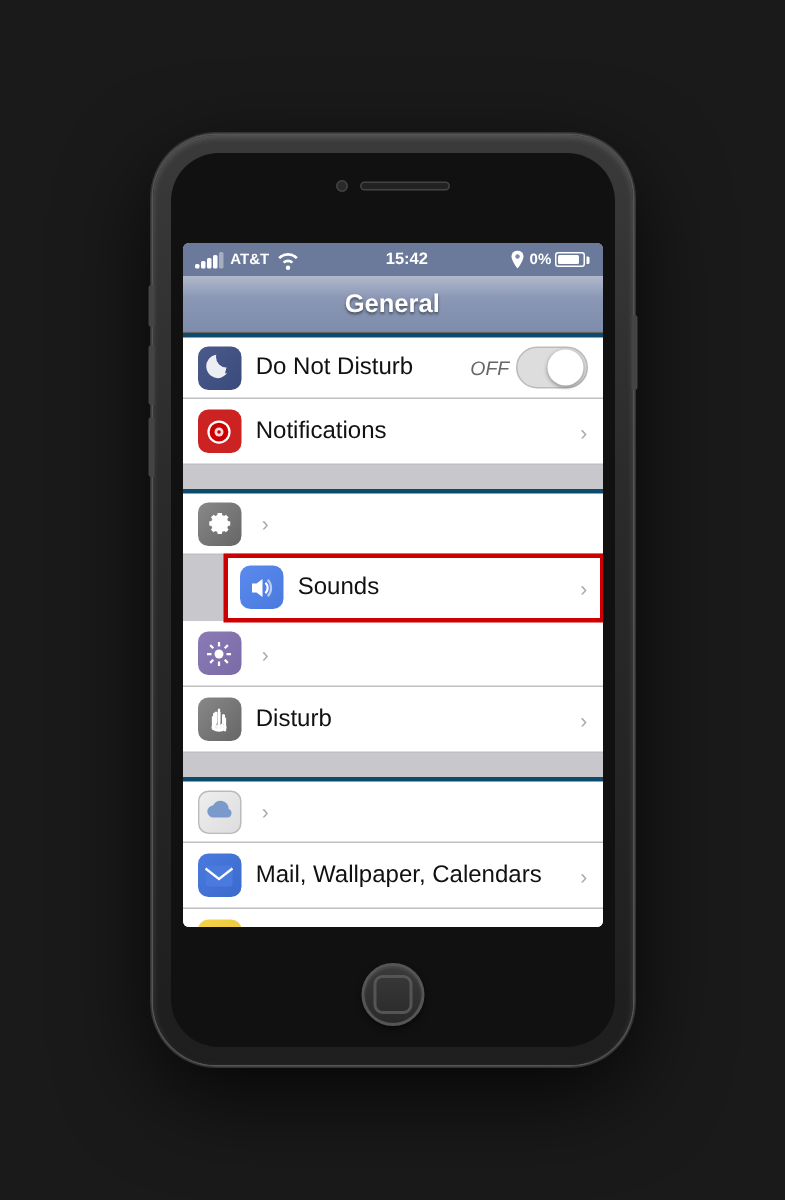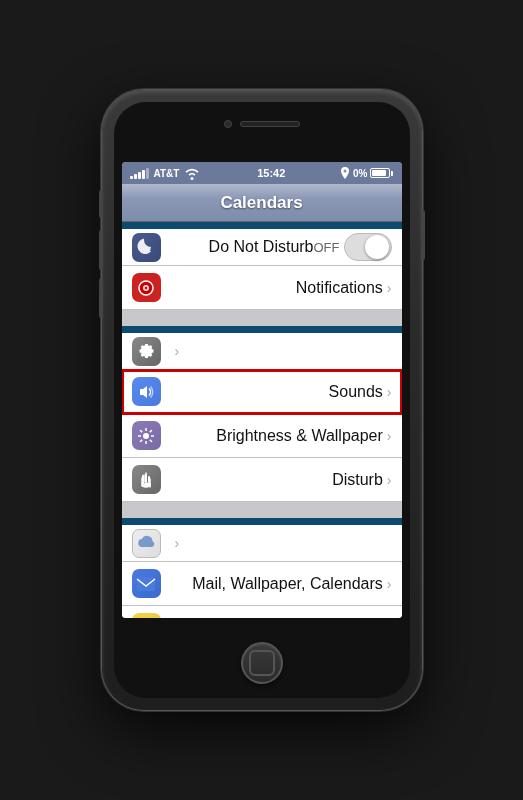--- a/index.html
+++ b/index.html
@@ -28,21 +28,20 @@
 
     .phone-inner {
       width: 100%;
       height: 100%;
       background: #111;
       border-radius: 32px;
       overflow: hidden;
       position: relative;
       display: flex;
       flex-direction: column;
-      text-align: right;
     }
 
     
     .phone-top-bar {
       position: absolute;
       top: 18px;
       left: 50%;
       transform: translateX(-50%);
       display: flex;
       align-items: center;
@@ -197,27 +196,28 @@
       border-bottom: 1px solid #c0c0c0;
       height: 44px;
       display: flex;
       align-items: center;
       padding: 0 10px;
       position: relative;
       cursor: pointer;
     }
 
     .settings-item:first-child {
-      border-top: 7px solid #0c4a6e;
+      border-top: 3px solid #0c4a6e;
     }
 
     .settings-item.highlighted {
       outline: 3px solid #cc0000;
       outline-offset: -2px;
       z-index: 5;
+      margin-left: 28px;
     }
 
     .item-icon {
       width: 29px;
       height: 29px;
       border-radius: 7px;
       margin-right: 10px;
       flex-shrink: 0;
       display: flex;
       align-items: center;
@@ -281,20 +281,21 @@
 
     .item-chevron {
       color: #aaa;
       font-size: 14px;
       margin-left: 4px;
     }
 
     .item-toggle {
       display: flex;
       align-items: center;
+      font-style: italic;
     }
 
     .toggle-switch {
       width: 48px;
       height: 28px;
       border-radius: 14px;
       background: #ddd;
       border: 1px solid #bbb;
       display: flex;
       align-items: center;
@@ -433,21 +434,21 @@
           <div class="battery-icon">
             <div class="battery-body">
               <div class="battery-fill"></div>
             </div>
             <div class="battery-tip"></div>
           </div>
         </div>
       </div>
 
       <div class="nav-bar">
-        <span class="nav-title">Calendars</span>
+        <span class="nav-title">General</span>
       </div>
 
       <div class="settings-content">
 
         <div class="settings-section">
 
           <div class="settings-item">
             <div class="item-icon icon-dnd">
 
               <svg width="18" height="18" viewBox="0 0 18 18">
@@ -509,21 +510,20 @@
                 <line x1="9" y1="1" x2="9" y2="4" stroke="white" stroke-width="1.5"></line>
                 <line x1="9" y1="14" x2="9" y2="17" stroke="white" stroke-width="1.5"></line>
                 <line x1="1" y1="9" x2="4" y2="9" stroke="white" stroke-width="1.5"></line>
                 <line x1="14" y1="9" x2="17" y2="9" stroke="white" stroke-width="1.5"></line>
                 <line x1="3.1" y1="3.1" x2="5.2" y2="5.2" stroke="white" stroke-width="1.5"></line>
                 <line x1="12.8" y1="12.8" x2="14.9" y2="14.9" stroke="white" stroke-width="1.5"></line>
                 <line x1="14.9" y1="3.1" x2="12.8" y2="5.2" stroke="white" stroke-width="1.5"></line>
                 <line x1="5.2" y1="12.8" x2="3.1" y2="14.9" stroke="white" stroke-width="1.5"></line>
               </svg>
             </div>
-            <span class="item-label">Brightness &amp; Wallpaper</span>
             <span class="item-chevron">›</span>
           </div>
 
           <div class="settings-item">
             <div class="item-icon icon-privacy">
               <svg width="18" height="18" viewBox="0 0 18 18">
                 <path d="M9 1.5v8m-2-6v8m-2-5v7m4-2v5m2-5v5m2-8v8M5 12c0 2 1 4 4 4s4-2 4-4V7.5" fill="none" stroke="white" stroke-width="1.5"></path>
                 <rect x="4" y="12" width="10" height="4" rx="2" fill="white" opacity="0.9"></rect>
                 <rect x="5" y="4" width="2" height="9" rx="1" fill="white"></rect>
                 <rect x="8" y="3" width="2" height="9" rx="1" fill="white"></rect>

